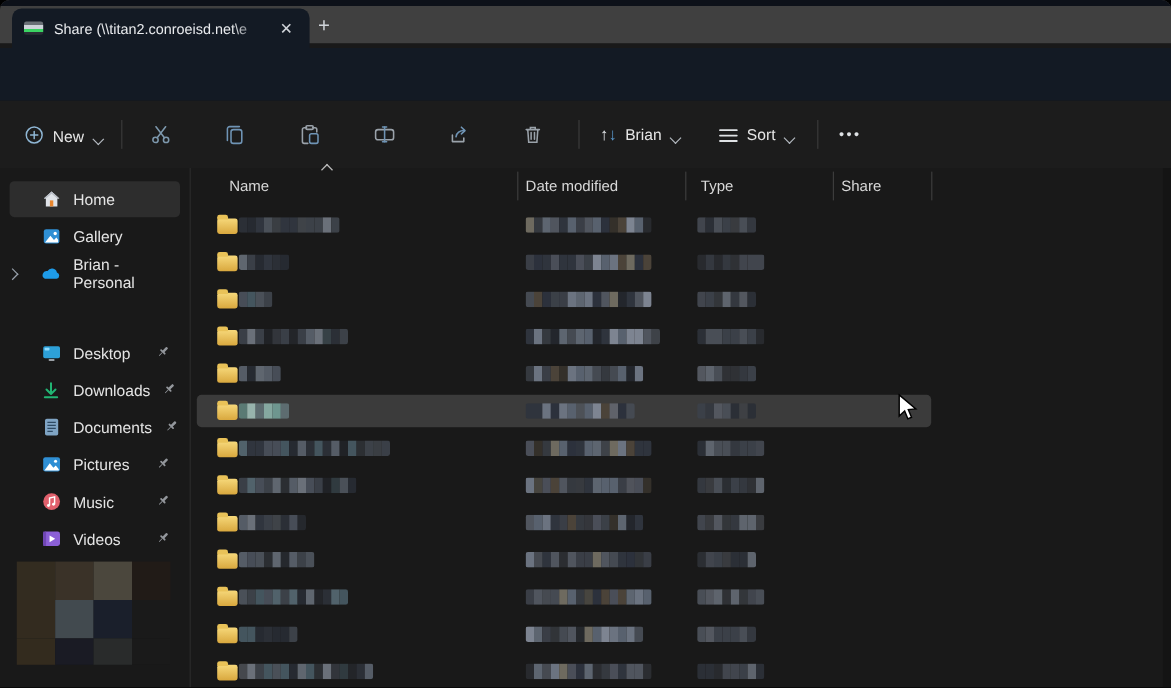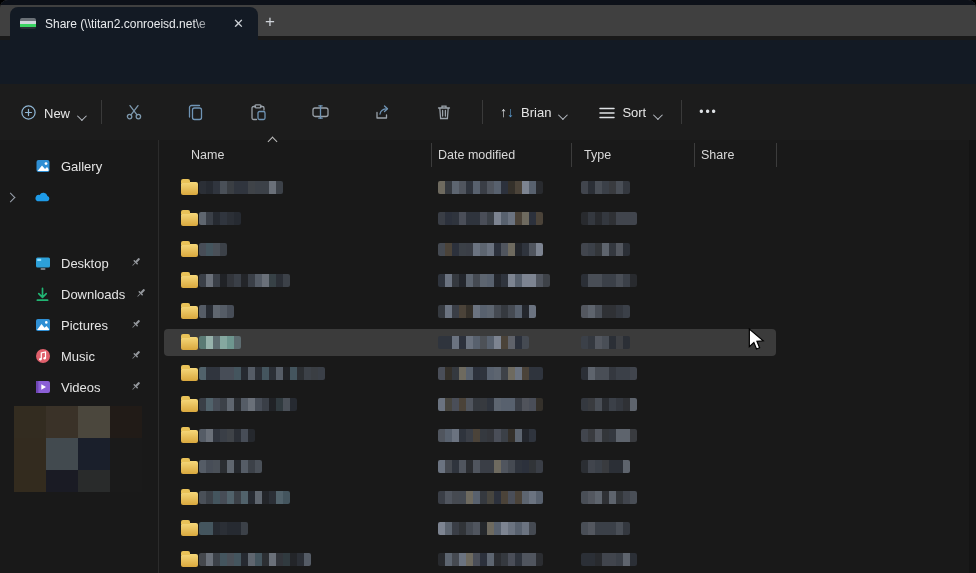--- a/index.html
+++ b/index.html
@@ -205,39 +205,50 @@
       <span>Sort</span>
       <span class="chev-dn"></span>
     </div>
     <span class="tb-sep" style="margin-left:12px"></span>
     <span class="tb-btn dots">•••</span>
   </div>
 
   <div class="sidebar">
     <div class="side-top-spacer"></div>
 
+    <div class="side-item selected">
+      <span class="s-ico">
+        <svg width="16" height="16" viewBox="0 0 16 16">
+            <path d="M8 1.5 1.5 7.5h1.7v6.5h9.6V7.5h1.7z" fill="#dfe3e8"></path>
+            <path d="M8 1.5 1.5 7.5h1.7L8 3.4l4.8 4.1h1.7z" fill="#b9bec6"></path>
+            <rect x="6.6" y="9" width="2.8" height="5" fill="#e8862e"></rect>
+          </svg>
+      </span>
+      <span>Home</span>
+    </div>
 
     <div class="side-item">
       <span class="s-ico">
         <svg width="16" height="16" viewBox="0 0 16 16">
             <rect x="1.5" y="2" width="13" height="12" rx="2" fill="#2f8fd4"></rect>
             <circle cx="11" cy="5.6" r="1.4" fill="#fff"></circle>
             <path d="M2.5 13 7 7.5l3 3.5 2-2 1.5 2v2z" fill="#fff"></path>
           </svg>
       </span>
       <span>Gallery</span>
     </div>
 
     <div class="side-item">
       <span class="exp-chev"></span>
       <span class="s-ico">
         <svg width="18" height="12" viewBox="0 0 20 13">
             <path d="M15.8 5.3A5 5 0 0 0 6.6 4 4 4 0 0 0 4 11.5h11.5a3.2 3.2 0 0 0 .3-6.2z" fill="#1e9be8"></path>
           </svg>
       </span>
+      <span>Brian - Personal</span>
     </div>
 
     <div class="side-spacer"></div>
 
     <div class="side-item">
       <span class="s-ico">
         <svg width="16" height="15" viewBox="0 0 16 15">
             <rect x="1" y="1.5" width="14" height="10" rx="1.5" fill="#2da0d8"></rect>
             <rect x="2.2" y="2.8" width="4" height="2.2" rx="0.6" fill="#8fdcff"></rect>
             <rect x="5.5" y="12.2" width="5" height="1.6" rx="0.8" fill="#9aa0a6"></rect>
@@ -266,20 +277,38 @@
         <svg width="12" height="12" viewBox="0 0 16 16" fill="#a9adb3">
             <g transform="rotate(45 8 8)">
               <rect x="6.6" y="1.5" width="2.8" height="7" rx="1"></rect>
               <rect x="4.2" y="7.5" width="7.6" height="2" rx="1"></rect>
               <rect x="7.6" y="9.5" width="0.9" height="5"></rect>
             </g>
           </svg>
       </span>
     </div>
 
+    <div class="side-item">
+      <span class="s-ico">
+        <svg width="14" height="16" viewBox="0 0 14 16">
+            <rect x="1.5" y="1" width="11" height="14" rx="1.5" fill="#7fa4c4"></rect>
+            <path d="M3.5 4h7M3.5 6.5h7M3.5 9h7M3.5 11.5h4.5" stroke="#2e4a63" stroke-width="1.1"></path>
+          </svg>
+      </span>
+      <span>Documents</span>
+      <span class="pin">
+        <svg width="12" height="12" viewBox="0 0 16 16" fill="#a9adb3">
+            <g transform="rotate(45 8 8)">
+              <rect x="6.6" y="1.5" width="2.8" height="7" rx="1"></rect>
+              <rect x="4.2" y="7.5" width="7.6" height="2" rx="1"></rect>
+              <rect x="7.6" y="9.5" width="0.9" height="5"></rect>
+            </g>
+          </svg>
+      </span>
+    </div>
 
     <div class="side-item">
       <span class="s-ico">
         <svg width="16" height="14" viewBox="0 0 16 14">
             <rect x="1" y="1" width="14" height="12" rx="1.8" fill="#2f8fd4"></rect>
             <circle cx="11.3" cy="4.4" r="1.3" fill="#fff"></circle>
             <path d="M2 12 6.5 6l3 3.8L11.5 8l2.5 3v1z" fill="#fff"></path>
           </svg>
       </span>
       <span>Pictures</span>

